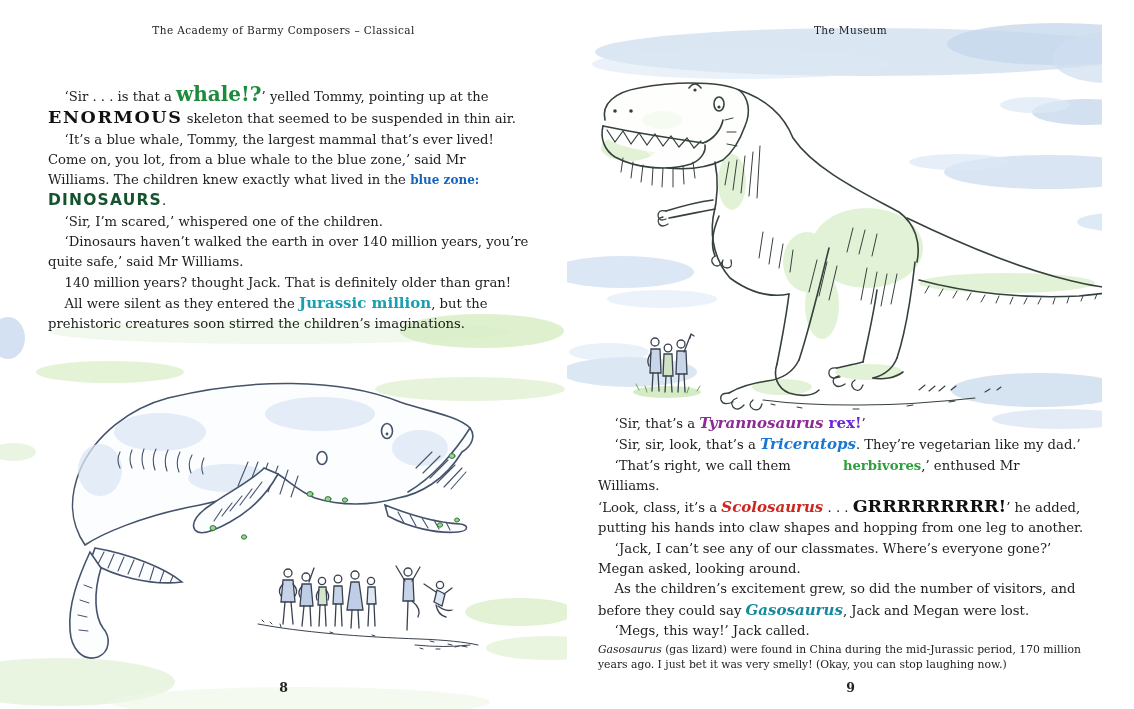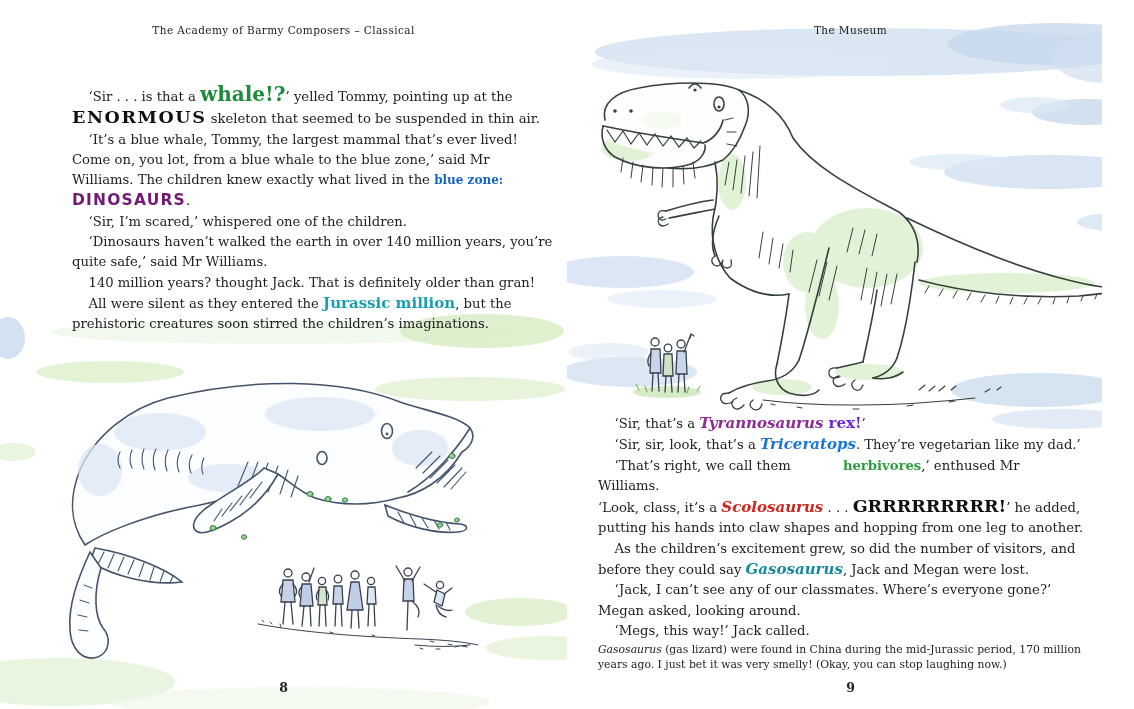--- a/index.html
+++ b/index.html
@@ -13,21 +13,21 @@
   #rightArt { left:567px; }
 
   .running-head {
     position:absolute; top:24px; font-size:10.5px; letter-spacing:.4px;
     color:#222; font-weight:500;
   }
   .left-head  { left:0;    width:567px; text-align:center; }
   .right-head { left:567px; width:567px; text-align:center; }
 
   .text-block { position:absolute; font-size:13.2px; line-height:20.3px; }
-  .left-text  { left:48px;  top:84px;  width:482px;margin-left:24px; }
+  .left-text  { left:48px;  top:84px;  width:482px; }
   .right-text { left:598px; top:413px; width:486px; }
   .para { text-indent:1.25em; }
   .para.no-indent { text-indent:0; }
 
   .footnote {
     position:absolute; left:598px; top:643px; width:512px;
     font-size:10.8px; line-height:14.5px; color:#222;
   }
 
   .page-number {
@@ -35,21 +35,21 @@
     font-size:12.5px; font-weight:bold; color:#222;
   }
   .left-num  { left:0; }
   .right-num { left:567px; }
 
   
   .s-normal  {}
   .s-whale   { color:#1e8b3c; font-weight:bold; font-size:20px; }
   .s-enormous{ color:#111; font-weight:bold; font-size:17.5px; letter-spacing:1.6px; }
   .s-bluezone{ color:#1565c0; font-weight:bold; font-size:12px; }
-  .s-dinosaurs{ color:#701a75; font-weight:bold; font-size:15.5px; letter-spacing:1.2px;
+  .s-dinosaurs{ color:#14532d; font-weight:bold; font-size:15.5px; letter-spacing:1.2px;
                 font-family:"DejaVu Sans", sans-serif; }
   .s-jurassic{ color:#1b9fb0; font-weight:bold; font-size:15px; }
   .s-purple-italic{ color:#8e2a96; font-weight:bold; font-style:italic; font-size:15px;text-align:center; }
   .s-purple  { color:#6d28d9; font-weight:bold; font-size:15px; }
   .s-blue-italic{ color:#1976d2; font-weight:bold; font-style:italic; font-size:15px; }
   .s-green   { color:#2e9e3f; font-weight:bold;margin-left:48px; }
   .s-red-italic { color:#cf2620; font-weight:bold; font-style:italic; font-size:15px; }
   .s-grr     { color:#111; font-weight:bold; font-size:17.5px; }
   .s-teal-italic{ color:#17899e; font-weight:bold; font-style:italic; font-size:15px; }
   .s-italic  { font-style:italic; }
@@ -309,22 +309,22 @@
     <p class="para indent"><span class="s-normal">‘Dinosaurs haven’t walked the earth in over 140 million years, you’re quite safe,’ said Mr Williams.</span></p>
     <p class="para indent"><span class="s-normal">140 million years? thought Jack. That is definitely older than gran!</span></p>
     <p class="para indent"><span class="s-normal">All were silent as they entered the </span><span class="s-jurassic">Jurassic million</span><span class="s-normal">, but the prehistoric creatures soon stirred the children’s imaginations.</span></p>
   </div>
 
   <div class="text-block right-text">
     <p class="para indent"><span class="s-normal">‘Sir, that’s a </span><span class="s-purple-italic">Tyrannosaurus</span><span class="s-purple"> rex!</span><span class="s-normal">’</span></p>
     <p class="para indent"><span class="s-normal">‘Sir, sir, look, that’s a </span><span class="s-blue-italic">Triceratops</span><span class="s-normal">. They’re vegetarian like my dad.’</span></p>
     <p class="para indent"><span class="s-normal">‘That’s right, we call them </span><span class="s-green">herbivores</span><span class="s-normal">,’ enthused Mr Williams.</span></p>
     <p class="para no-indent"><span class="s-normal">‘Look, class, it’s a </span><span class="s-red-italic">Scolosaurus</span><span class="s-normal"> . . . </span><span class="s-grr">GRRRRRRRRR!</span><span class="s-normal">’ he added, putting his hands into claw shapes and hopping from one leg to another.</span></p>
+    <p class="para indent"><span class="s-normal">‘Jack, I can’t see any of our classmates. Where’s everyone gone?’ Megan asked, looking around.</span></p>
     <p class="para indent"><span class="s-normal">As the children’s excitement grew, so did the number of visitors, and before they could say </span><span class="s-teal-italic">Gasosaurus</span><span class="s-normal">, Jack and Megan were lost.</span></p>
-    <p class="para indent"><span class="s-normal">‘Jack, I can’t see any of our classmates. Where’s everyone gone?’ Megan asked, looking around.</span></p>
     <p class="para indent"><span class="s-normal">‘Megs, this way!’ Jack called.</span></p>
   </div>
 
   <div class="footnote"><span class="s-italic">Gasosaurus</span><span class="s-normal"> (gas lizard) were found in China during the mid-Jurassic period, 170 million years ago. I just bet it was very smelly! (Okay, you can stop laughing now.)</span></div>
 
   <div class="page-number left-num">8</div>
   <div class="page-number right-num">9</div>
 
 </div>
 

